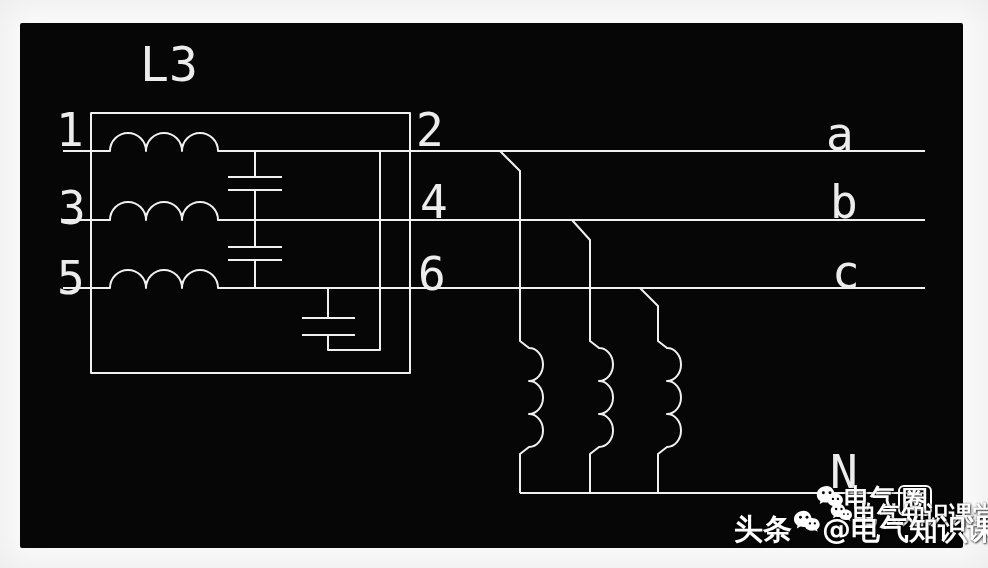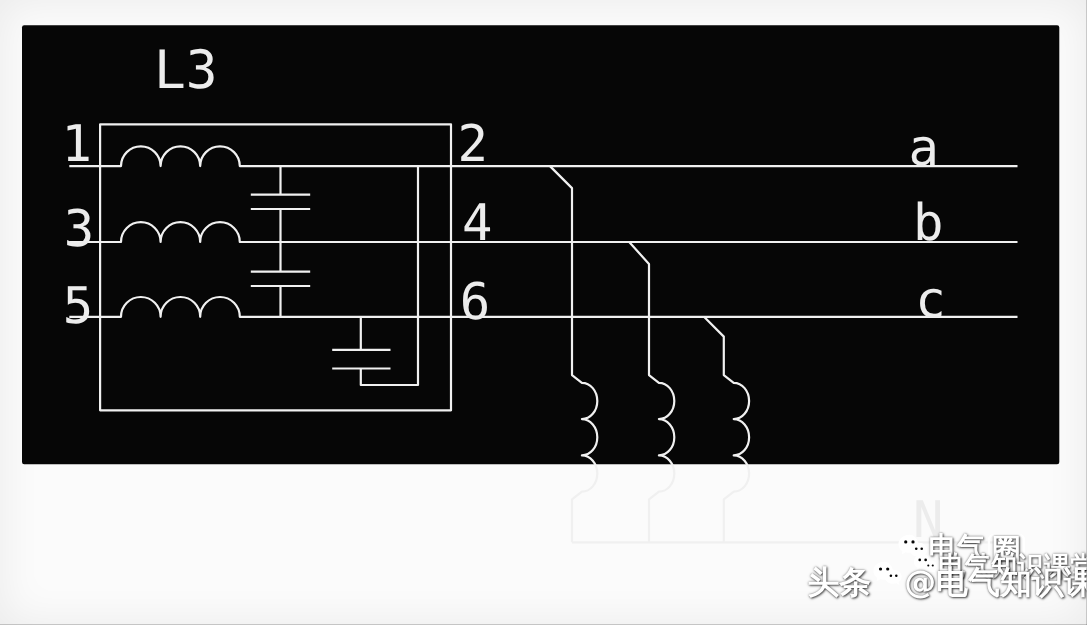--- a/index.html
+++ b/index.html
@@ -9,21 +9,21 @@
     --label:#ececec;
   }
   html,body{margin:0;padding:0;background:#888;}
   .stage{
     position:relative;width:988px;height:568px;overflow:hidden;
     background:var(--margin);
     box-shadow:inset 0 0 40px rgba(0,0,0,.07);
     font-family:"DejaVu Sans", "Liberation Sans", sans-serif;
   }
   .canvas{
-    position:absolute;left:20px;top:23px;width:943px;height:399px;
+    position:absolute;left:20px;top:23px;width:943px;height:525px;
     background:var(--canvas);border-radius:2px;
   }
   svg.wires{position:absolute;left:0;top:0;}
   svg.wires *{
     fill:none;stroke:var(--wire);stroke-width:2;
     stroke-linecap:butt;stroke-linejoin:round;
   }
   .cad-label{
     position:absolute;line-height:1;color:var(--label);
     font-family:"DejaVu Sans Mono", "Liberation Mono", monospace;

